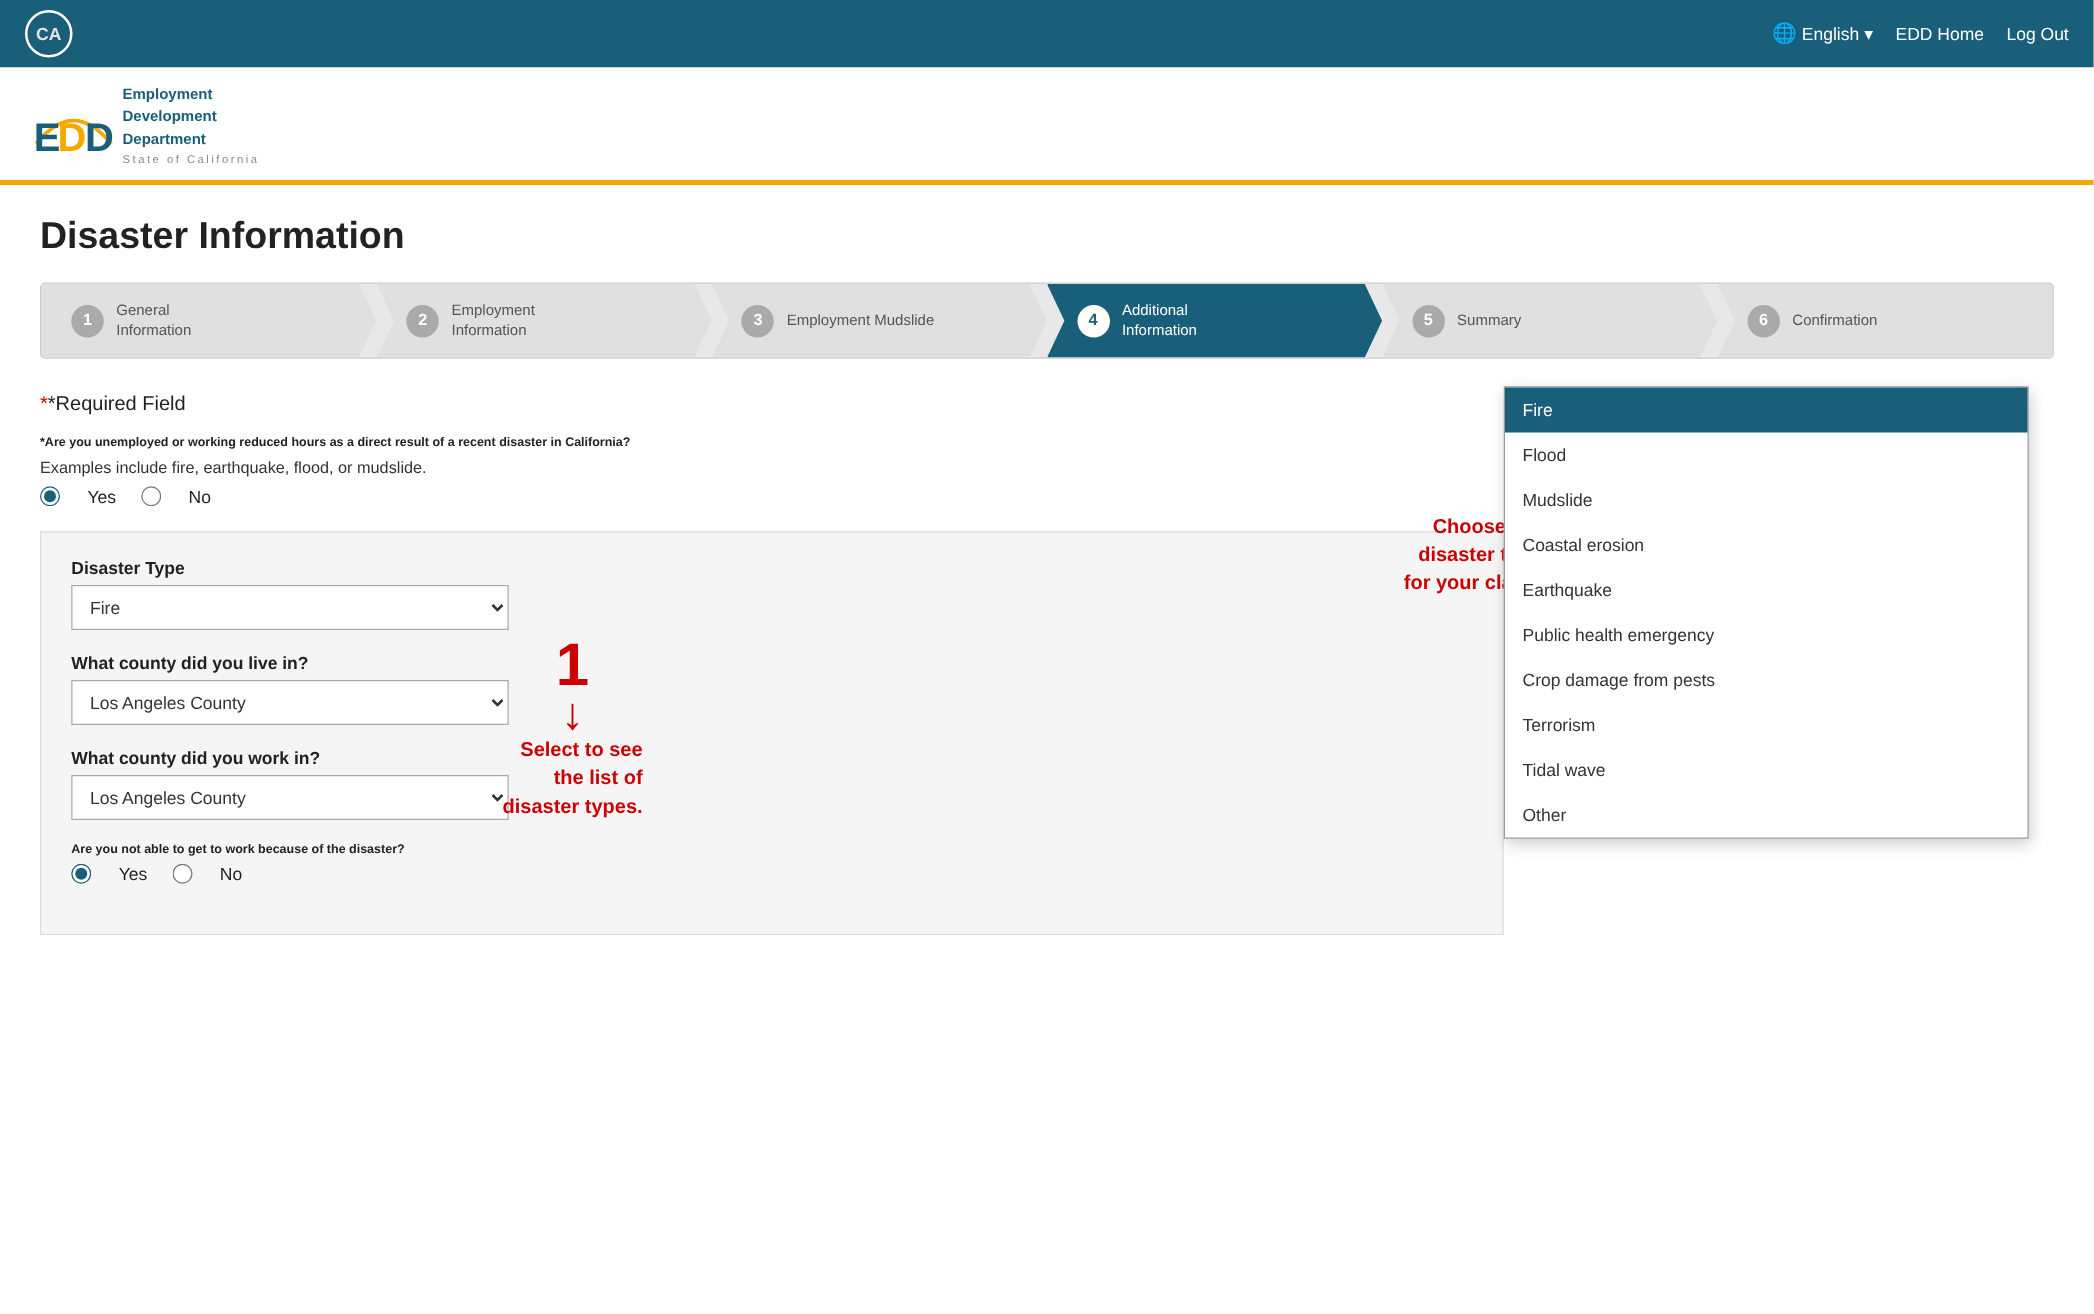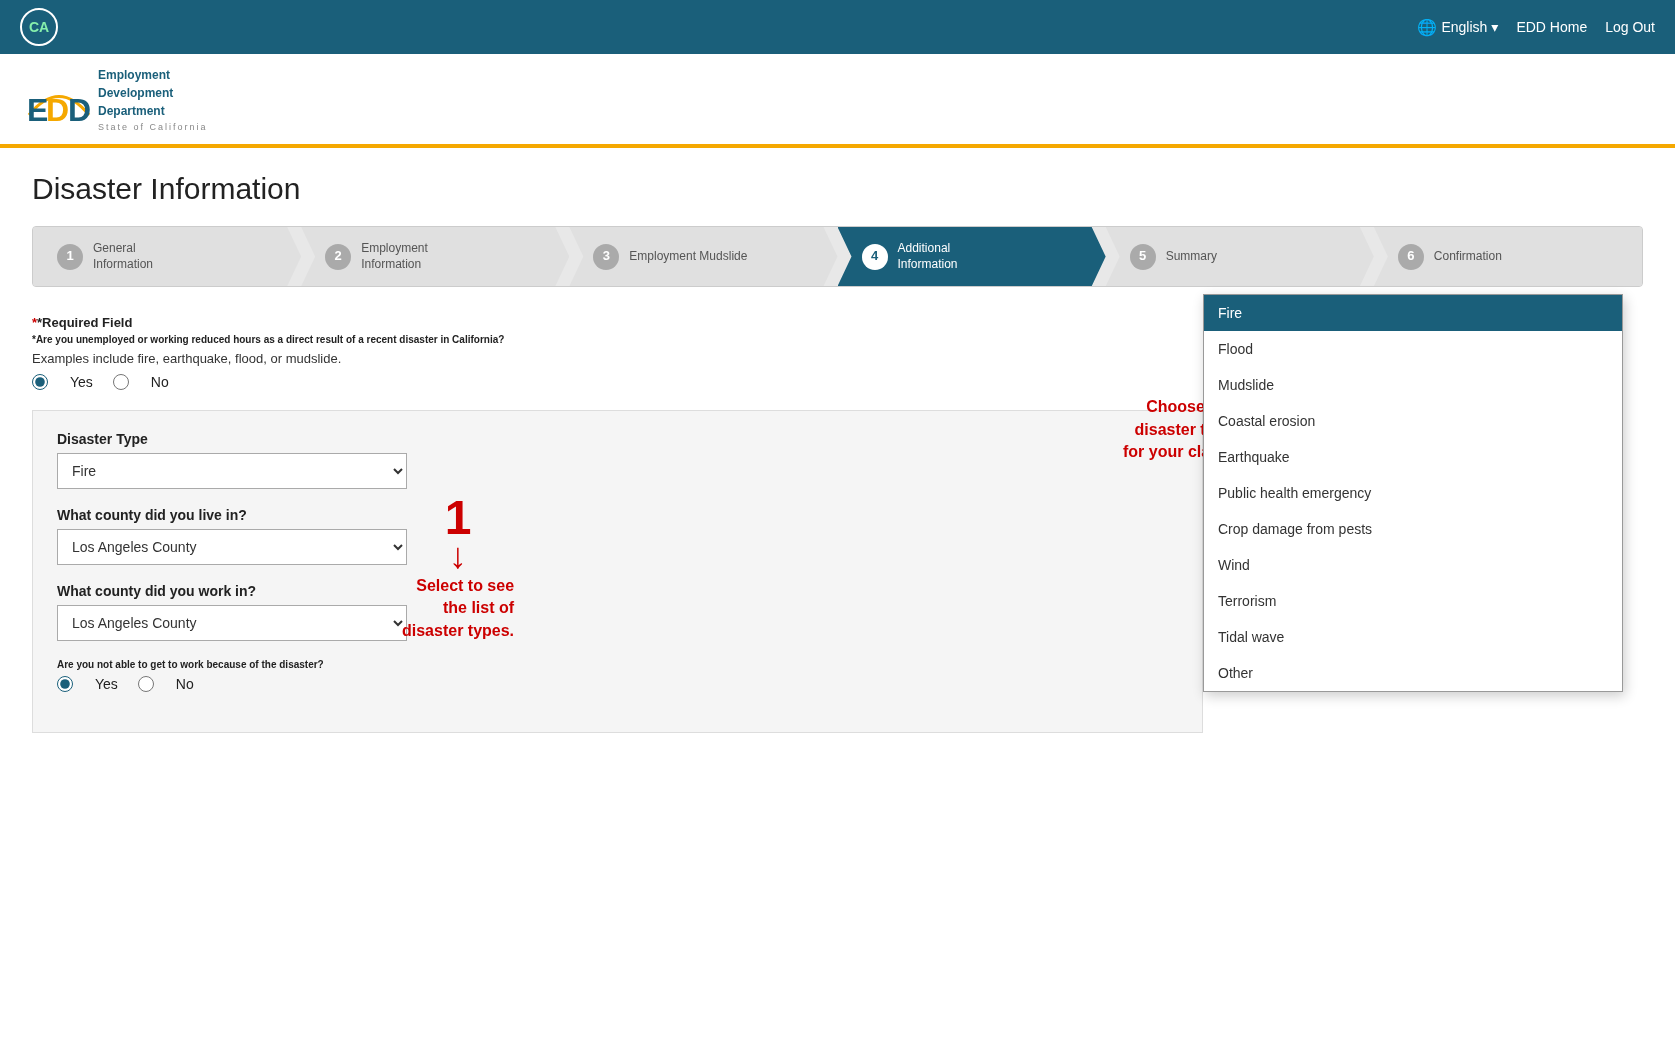--- a/index.html
+++ b/index.html
@@ -17,21 +17,21 @@
     .ca-logo {
       display: flex;
       align-items: center;
     }
     .ca-logo-circle {
       width: 38px; height: 38px;
       background: #1a5f7a;
       border: 2px solid #fff;
       border-radius: 50%;
       display: flex; align-items: center; justify-content: center;
-      color: #86efac; font-weight: bold; font-size: 14px;
+      color: #e5e5e5; font-weight: bold; font-size: 14px;
     }
     .top-nav-right {
       display: flex; align-items: center; gap: 18px; color: #fff; font-size: 14px;
     }
     .top-nav-right a { color: #fff; text-decoration: none; }
     .lang-selector { display: flex; align-items: center; gap: 4px; }
     .globe-icon { font-size: 16px; }
 
     
     .edd-header {
@@ -45,21 +45,21 @@
     .edd-text-logo {
       display: flex; align-items: flex-start; gap: 6px;
     }
 
     
     .page-content {
       padding: 24px 32px;
       background: #fff;
     }
     .page-title {
-      font-size: 30px; font-weight: 400; color: #222; margin-bottom: 20px;
+      font-size: 30px; font-weight: 700; color: #222; margin-bottom: 20px;
     }
 
     
     .stepper {
       display: flex;
       background: #e8e8e8;
       border: 1px solid #ccc;
       border-radius: 4px;
       overflow: hidden;
       margin-bottom: 28px;
@@ -93,21 +93,21 @@
       font-weight: bold; font-size: 13px;
       flex-shrink: 0;
     }
     .step.active .step-num {
       background: #fff;
       color: #1a5f7a;
     }
     .step-label { font-size: 12px; line-height: 1.3; }
 
     
-    .required-note { color: #222; font-size: 13px; margin-bottom: 4px; font-weight: bold; }
+    .required-note { color: #222; font-size: 16px; margin-bottom: 16px; }
     .required-star { color: #c00; }
 
     .question-block { margin-bottom: 20px; }
     .question-label {
       font-weight: bold; font-size: 10px; margin-bottom: 6px;
     }
     .question-sublabel { font-size: 13px; color: #333; margin-bottom: 8px; }
 
     .radio-group { display: flex; gap: 20px; align-items: center; }
     .radio-group label { display: flex; align-items: center; gap: 22px; font-size: 14px; cursor: pointer; }
@@ -351,21 +351,20 @@
       </div>
 
       <div class="dropdown-overlay">
         <div class="dd-option selected">Fire</div>
         <div class="dd-option">Flood</div>
         <div class="dd-option">Mudslide</div>
         <div class="dd-option">Coastal erosion</div>
         <div class="dd-option">Earthquake</div>
         <div class="dd-option">Public health emergency</div>
         <div class="dd-option">Crop damage from pests</div>
-        <div class="dd-option">Wind</div>
         <div class="dd-option">Terrorism</div>
         <div class="dd-option">Tidal wave</div>
         <div class="dd-option">Other</div>
       </div>
     </div>
   </div>
 
 </div>
 
 </body></html>

